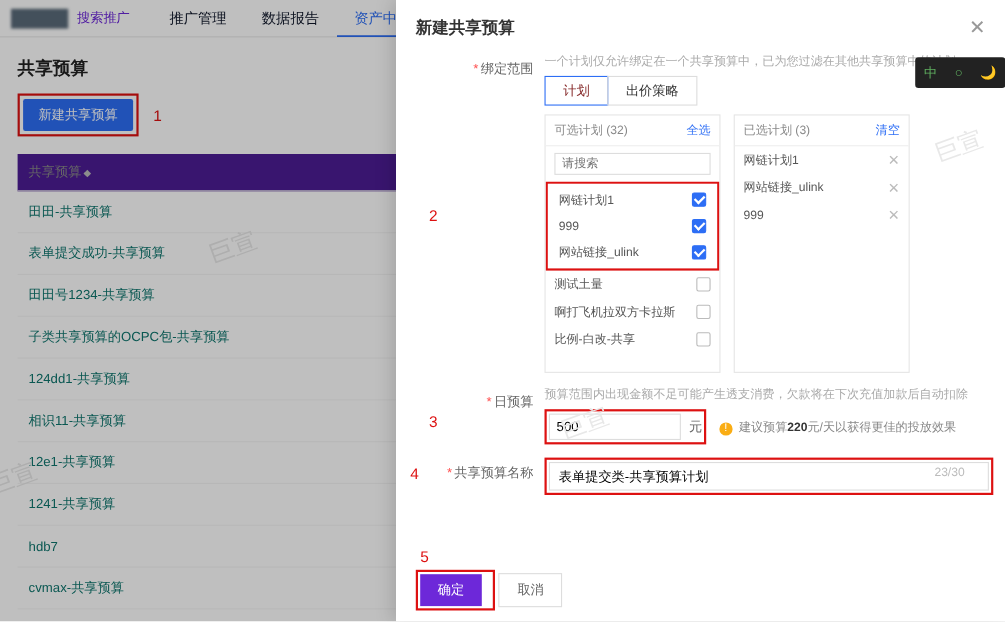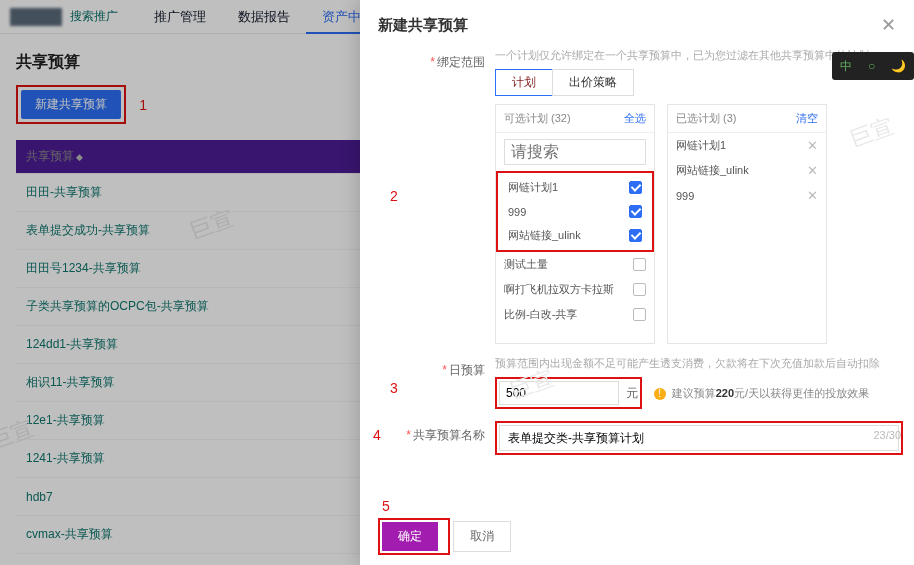--- a/index.html
+++ b/index.html
@@ -1,20 +1,20 @@
 <!DOCTYPE html>
 <html><head>
 <meta charset="utf-8">
 <style>
 * { box-sizing: border-box; margin: 0; padding: 0; }
 body { font-family: "Microsoft YaHei", -apple-system, sans-serif; font-size: 12px; color: #333; background: #fff; width: 914px; height: 565px; overflow: hidden; position: relative; }
 
 .topnav { height: 34px; background: #fff; border-bottom: 1px solid #e8e8e8; display: flex; align-items: center; padding-left: 10px; }
 .topnav .logo { width: 52px; height: 18px; background: #5a6b7a; filter: blur(1.5px); margin-right: 8px; }
-.topnav .brand { color: #0f766e; font-size: 12px; margin-right: 20px; }
+.topnav .brand { color: #6d28d9; font-size: 12px; margin-right: 20px; }
 .topnav .nav-item { color: #0f172a; font-size: 13px; padding: 0 16px; height: 34px; line-height: 34px; cursor: pointer; }
 .topnav .nav-item.active { color: #2d6ef5; box-shadow: inset 0 -2px 0 #2d6ef5; }
 
 .page-title { padding: 18px 16px 12px; font-size: 16px; font-weight: 600; color: #222; }
 
 .content { padding: 0 16px; }
 .create-btn { display: inline-block; background: #2d6ef5; color: #fff; padding: 6px 14px; font-size: 12px; border-radius: 2px; }
 .create-wrap { border: 2px solid #d11; padding: 3px; display: inline-block; margin-bottom: 16px; }
 .step-num { color: #d11; font-size: 14px; margin-left: 10px; vertical-align: middle; }
 
@@ -44,42 +44,42 @@
 .tabs { display: flex; margin-bottom: 8px; }
 .tab { padding: 4px 16px; border: 1px solid #ddd; font-size: 12px; cursor: pointer; }
 .tab.active { border-color: #2d6ef5; color: #7f1d1d; }
 .tab + .tab { margin-left: -1px; }
 
 .transfer { display: flex; gap: 12px; }
 .panel { width: 160px; border: 1px solid #e5e5e5; }
 .panel-hd { display: flex; justify-content: space-between; padding: 6px 8px; border-bottom: 1px solid #eee; color: #888; font-size: 11px; }
 .panel-hd .link { color: #2d6ef5; cursor: pointer; }
 .search-box { margin: 6px 8px; }
-.search-box input { width: 100%; border: 1px solid #ddd; padding: 3px 20px 3px 6px; font-size: 16px; }
+.search-box input { width: 100%; border: 1px solid #ddd; padding: 3px 20px 3px 6px; font-size: 11px; }
 .plist { height: 172px; overflow-y: auto; }
 .pitem { display: flex; justify-content: space-between; align-items: center; padding: 5px 8px; font-size: 11px; color: #555; }
 .pitem .chk { width: 13px; height: 13px; border: 1px solid #bbb; border-radius: 2px; position: relative; }
 .pitem .chk.on { background: #2d6ef5; border-color: #2d6ef5; }
 .pitem .chk.on::after { content: ""; position: absolute; left: 3px; top: 0px; width: 4px; height: 7px; border: solid #fff; border-width: 0 2px 2px 0; transform: rotate(45deg); }
 .pitem .xbtn { color: #bbb; cursor: pointer; font-size: 13px; }
 .group-box { border: 2px solid #d11; padding: 2px 2px; }
 
 .num-input { width: 120px; border: 1px solid #ddd; padding: 4px 6px; font-size: 12px; }
 .inline-tip { font-size: 11px; color: #888; margin-left: 8px; }
 .inline-tip b { color: #333; font-weight: 600; }
 .warn-ico { display:inline-block; width:12px; height:12px; border-radius:50%; background:#faad14; color:#fff; font-size:10px; text-align:center; line-height:12px; margin-right:3px; }
 
 .name-input { width: 400px; border: 1px solid #ddd; padding: 5px 8px; font-size: 12px; }
 .name-wrap { position: relative; display: inline-block; }
-.counter { position: absolute; right: 0; top: 6px; font-size: 11px; color: #bbb; }
+.counter { position: absolute; right: 24px; top: 6px; font-size: 11px; color: #bbb; }
 .red-outline { border: 2px solid #d11; padding: 2px; }
 
 .footer-btns { position: absolute; bottom: 10px; left: 18px; }
 .footer-btns .btn { display: inline-block; padding: 6px 16px; font-size: 12px; margin-right: 8px; cursor: pointer; }
-.btn.primary { background: #a21caf; color: #fff; }
+.btn.primary { background: #6d28d9; color: #fff; }
 .btn.default { background: #fff; border: 1px solid #ddd; color: #666; }
 
 .step-tag { position: absolute; color: #d11; font-size: 14px; left: 12px; }
 
 .float-tools { position: absolute; top: 52px; right: 0; width: 82px; height: 28px; background: #222; border-radius: 3px; display: flex; align-items: center; justify-content: space-around; z-index: 30; }
 .float-tools span { color: #5fae5f; font-size: 12px; }
 .plist::-webkit-scrollbar { width: 6px; }
 .plist::-webkit-scrollbar-thumb { background: #ccc; }
 </style>
 </head>

